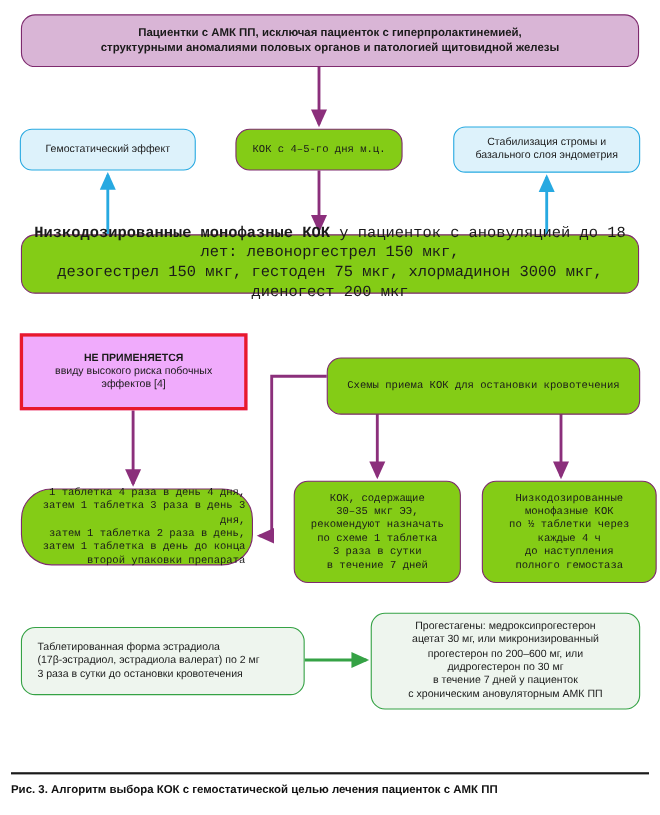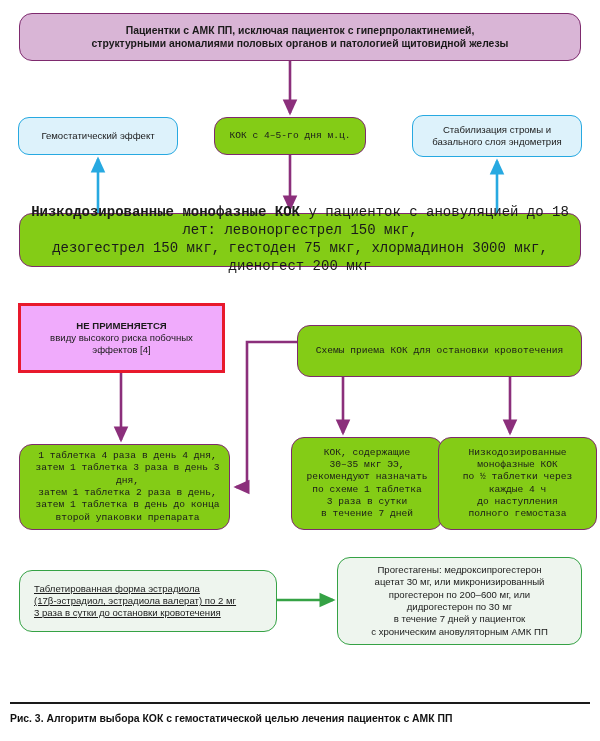--- a/index.html
+++ b/index.html
@@ -68,24 +68,24 @@
     background: #84cc16;
     border: 1.6px solid #7e2a6e;
     border-radius: 13px;
     font-size: 9.6px;
     font-family: Liberation Mono, monospace;
   }
   .box-kok-start { left: 214px; top: 117px; width: 152px; height: 38px; }
   .box-lowdose   { left: 19px;  top: 213px; width: 562px; height: 54px;
                    font-size: 14px; }
   .box-schemes   { left: 297px; top: 325px; width: 285px; height: 52px; }
-  .box-scheme-1  { left: 19px;  top: 444px; width: 211px; height: 86px;
-                   text-align: center; }
+  .box-scheme-1  { left: 19px;  top: 444px; width: 211px; height: 70px;
+                   text-align: right; border-radius: 28px; }
   .box-scheme-1 .inner { padding-left: 12px; padding-right: 6px; }
-  .box-scheme-2  { left: 267px; top: 437px; width: 152px; height: 93px; margin-left: 24px; }
+  .box-scheme-2  { left: 267px; top: 437px; width: 152px; height: 93px; }
   .box-scheme-3  { left: 438px; top: 437px; width: 159px; height: 93px; }
 
   
   .box-red {
     left: 18px; top: 303px; width: 207px; height: 70px;
     background: #f0abfc;
     border: 3px solid #e8192c;
     border-radius: 0;
     font-size: 9.6px;
   }
@@ -94,21 +94,21 @@
   .box-green {
     background: #eef5ee;
     border: 1.8px solid #35a245;
     border-radius: 13px;
     font-size: 9.6px;
   }
   .box-estradiol {
     left: 19px; top: 570px; width: 258px; height: 62px;
     text-align: left;
   }
-  .box-estradiol .inner { padding-left: 14px; padding-right: 4px; text-decoration: underline; }
+  .box-estradiol .inner { padding-left: 14px; padding-right: 4px; }
   .box-progestagen { left: 337px; top: 557px; width: 245px; height: 88px; }
 
   .bold { font-weight: bold; }
 
   
   .caption-rule {
     position: absolute;
     left: 10px; top: 702px; width: 580px; height: 2px;
     background: #1a1a1a;
   }

